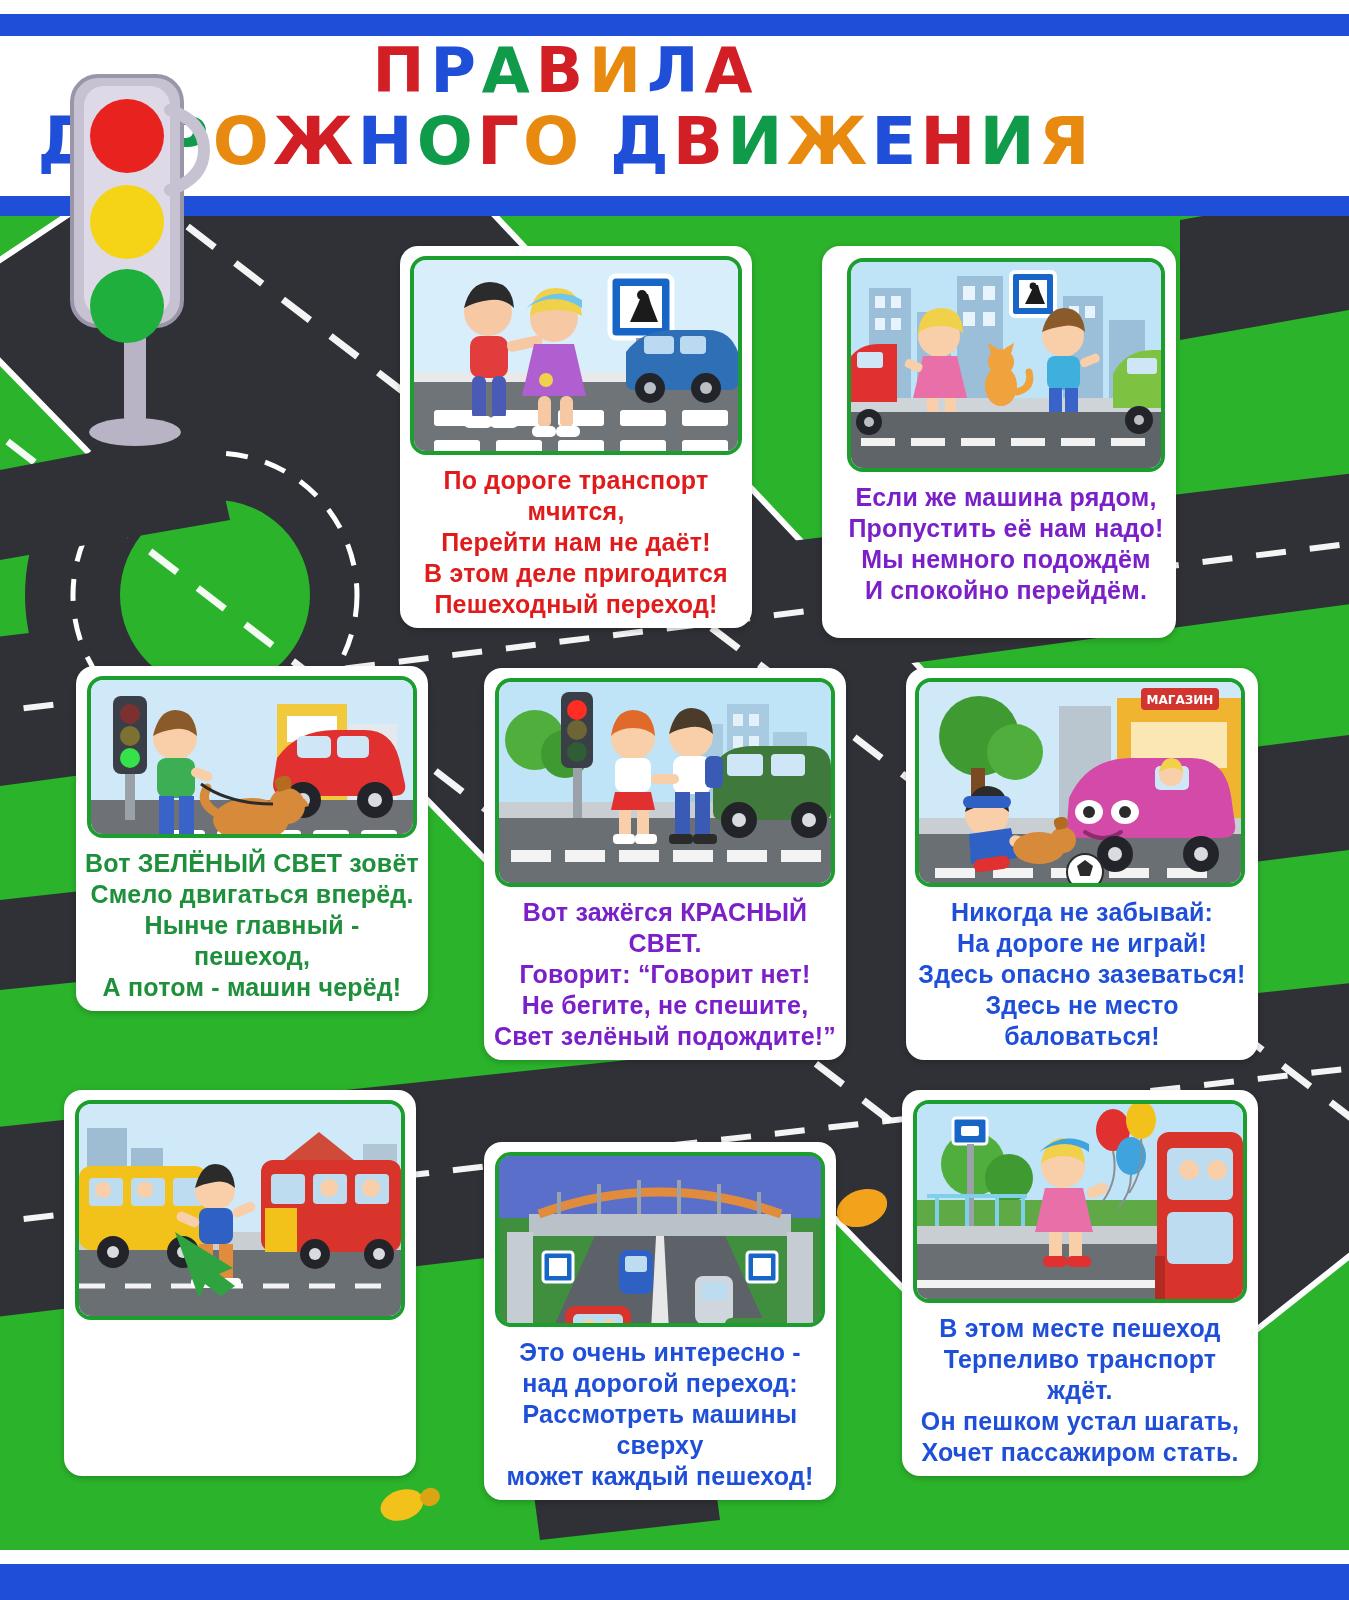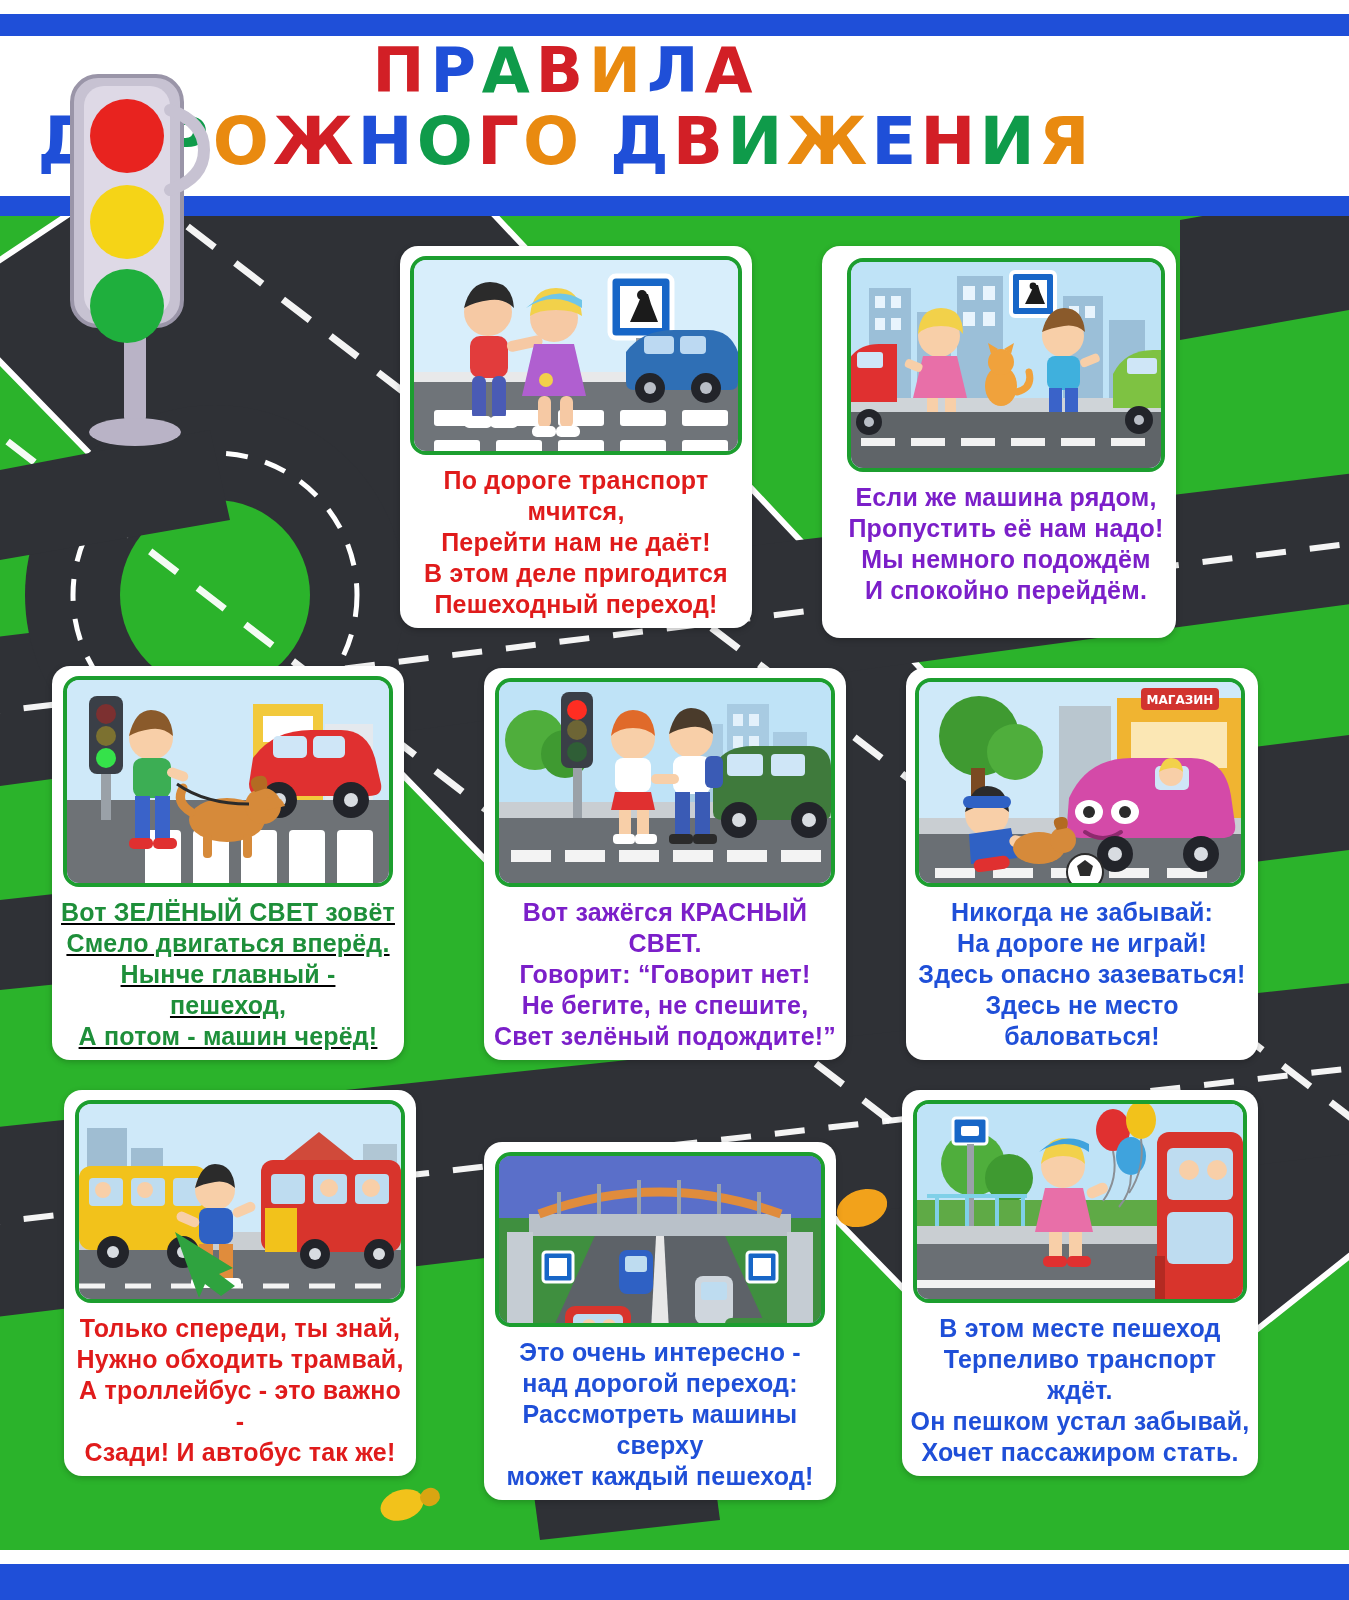--- a/index.html
+++ b/index.html
@@ -328,21 +328,21 @@
         </svg>
       </div>
       <div class="card-text" style="color: rgb(123, 31, 201);">
           <div>Если же машина рядом,</div>
           <div>Пропустить её нам надо!</div>
           <div>Мы немного подождём</div>
           <div>И спокойно перейдём.</div>
         </div>
     </div>
 
-    <div class="card" style="left:52px; top:666px; width:352px; height:394px;text-decoration:underline;">
+    <div class="card" style="left:76px; top:666px; width:352px; height:345px;">
       <div class="card-img" style="width:322px;height:218px;margin:10px 0 4px 0;">
         <svg viewBox="0 0 322 218" width="322" height="218" aria-hidden="true">
           <rect width="322" height="218" fill="#cfe9f9"></rect>
           <rect x="186" y="24" width="70" height="96" fill="#f2c93c"></rect>
           <rect x="258" y="44" width="48" height="76" fill="#e4e9ee"></rect>
           <rect x="196" y="36" width="50" height="26" fill="#ffffff"></rect>
           <rect x="0" y="120" width="322" height="98" fill="#6e7276"></rect>
           <g fill="#ffffff">
             <rect x="78" y="150" width="36" height="62" rx="4"></rect>
             <rect x="126" y="150" width="36" height="62" rx="4"></rect>
@@ -569,26 +569,20 @@
           <rect x="120" y="140" width="14" height="36" fill="#e08c3c"></rect>
           <rect x="140" y="140" width="14" height="36" fill="#e08c3c"></rect>
           <rect x="112" y="174" width="24" height="10" rx="4" fill="#ffffff"></rect>
           <rect x="138" y="174" width="24" height="10" rx="4" fill="#ffffff"></rect>
           <rect x="100" y="106" width="24" height="10" rx="5" fill="#f8cfa8" transform="rotate(24 100 106)"></rect>
           <rect x="152" y="106" width="24" height="10" rx="5" fill="#f8cfa8" transform="rotate(-24 152 106)"></rect>
 
           <path d="M96 128 l58 36 l-14 6 l16 12 l-14 10 l-16 -12 l-6 14z" fill="#2fa33f"></path>
         </svg>
       </div>
-      <div class="card-text" style="color: rgb(224, 27, 27);">
-          <div>Только спереди, ты знай,</div>
-          <div>Нужно обходить трамвай,</div>
-          <div>А троллейбус - это важно -</div>
-          <div>Сзади! И автобус так же!</div>
-        </div>
     </div>
 
     <div class="card" style="left:484px; top:1142px; width:352px; height:358px;">
       <div class="card-img" style="width:322px;height:212px;margin:10px 0 4px 0;">
         <svg viewBox="0 0 322 212" width="322" height="212" aria-hidden="true">
           <rect width="322" height="212" fill="#4b5fb8"></rect>
           <rect y="0" width="322" height="70" fill="#5a6fc9"></rect>
           <rect y="62" width="322" height="150" fill="#3f8f3f"></rect>
 
           <polygon points="104,62 218,62 286,212 36,212" fill="#5d6268"></polygon>
@@ -679,21 +673,21 @@
           <rect x="132" y="128" width="13" height="26" fill="#f8cfa8"></rect>
           <rect x="152" y="128" width="13" height="26" fill="#f8cfa8"></rect>
           <rect x="126" y="152" width="24" height="11" rx="5" fill="#e03030"></rect>
           <rect x="150" y="152" width="24" height="11" rx="5" fill="#e03030"></rect>
           <rect x="168" y="86" width="22" height="11" rx="5" fill="#f8cfa8" transform="rotate(-24 168 86)"></rect>
         </svg>
       </div>
       <div class="card-text" style="color: rgb(31, 79, 216);">
           <div>В этом месте пешеход</div>
           <div>Терпеливо транспорт ждёт.</div>
-          <div>Он пешком устал забывай,</div>
+          <div>Он пешком устал шагать,</div>
           <div>Хочет пассажиром стать.</div>
         </div>
     </div>
 
   </div>
 
   <div class="white-strip-bottom"></div>
   <div class="blue-bar-bottom"></div>
 </div>
 

